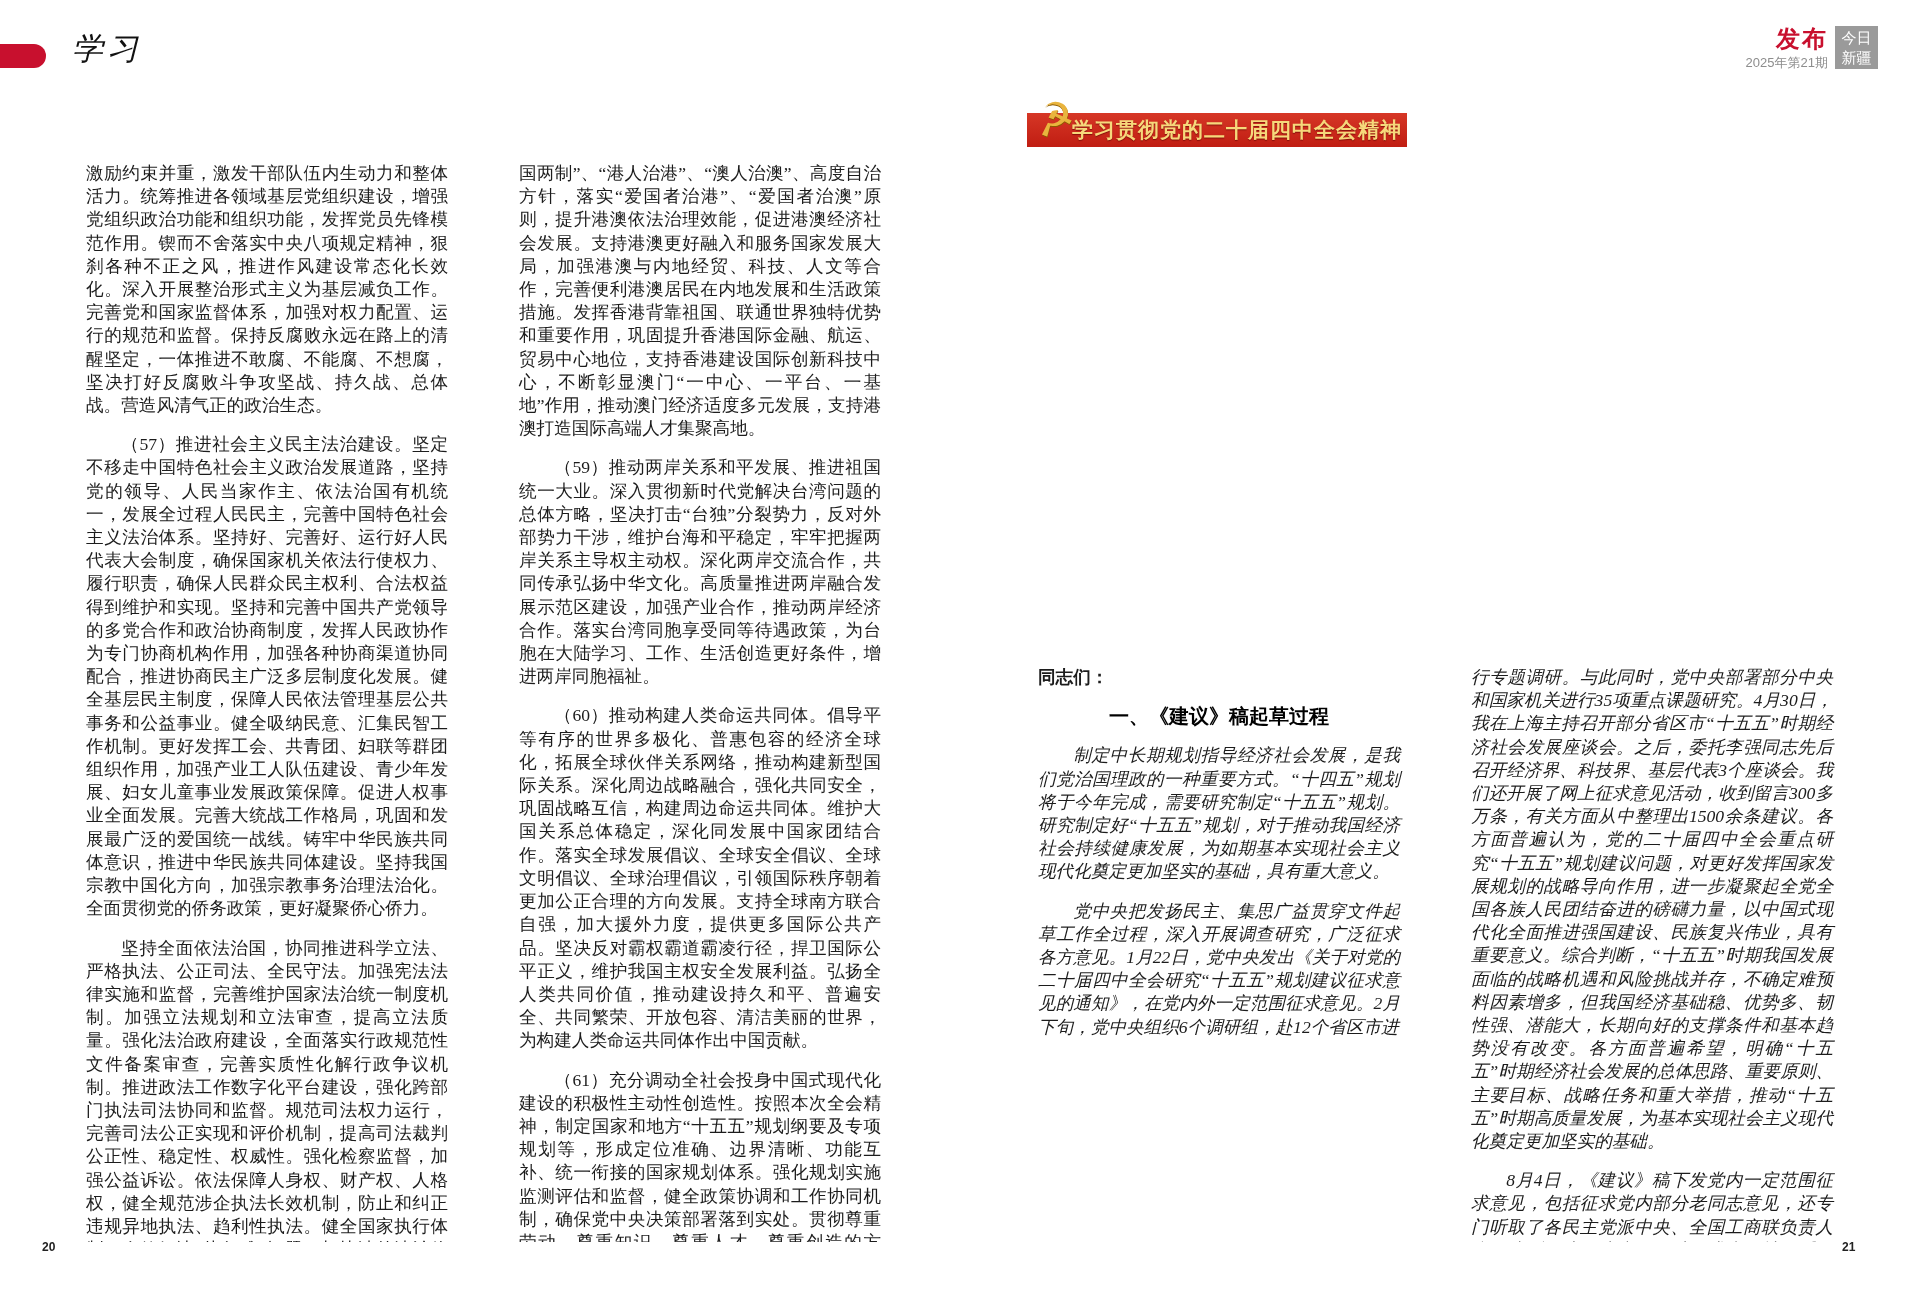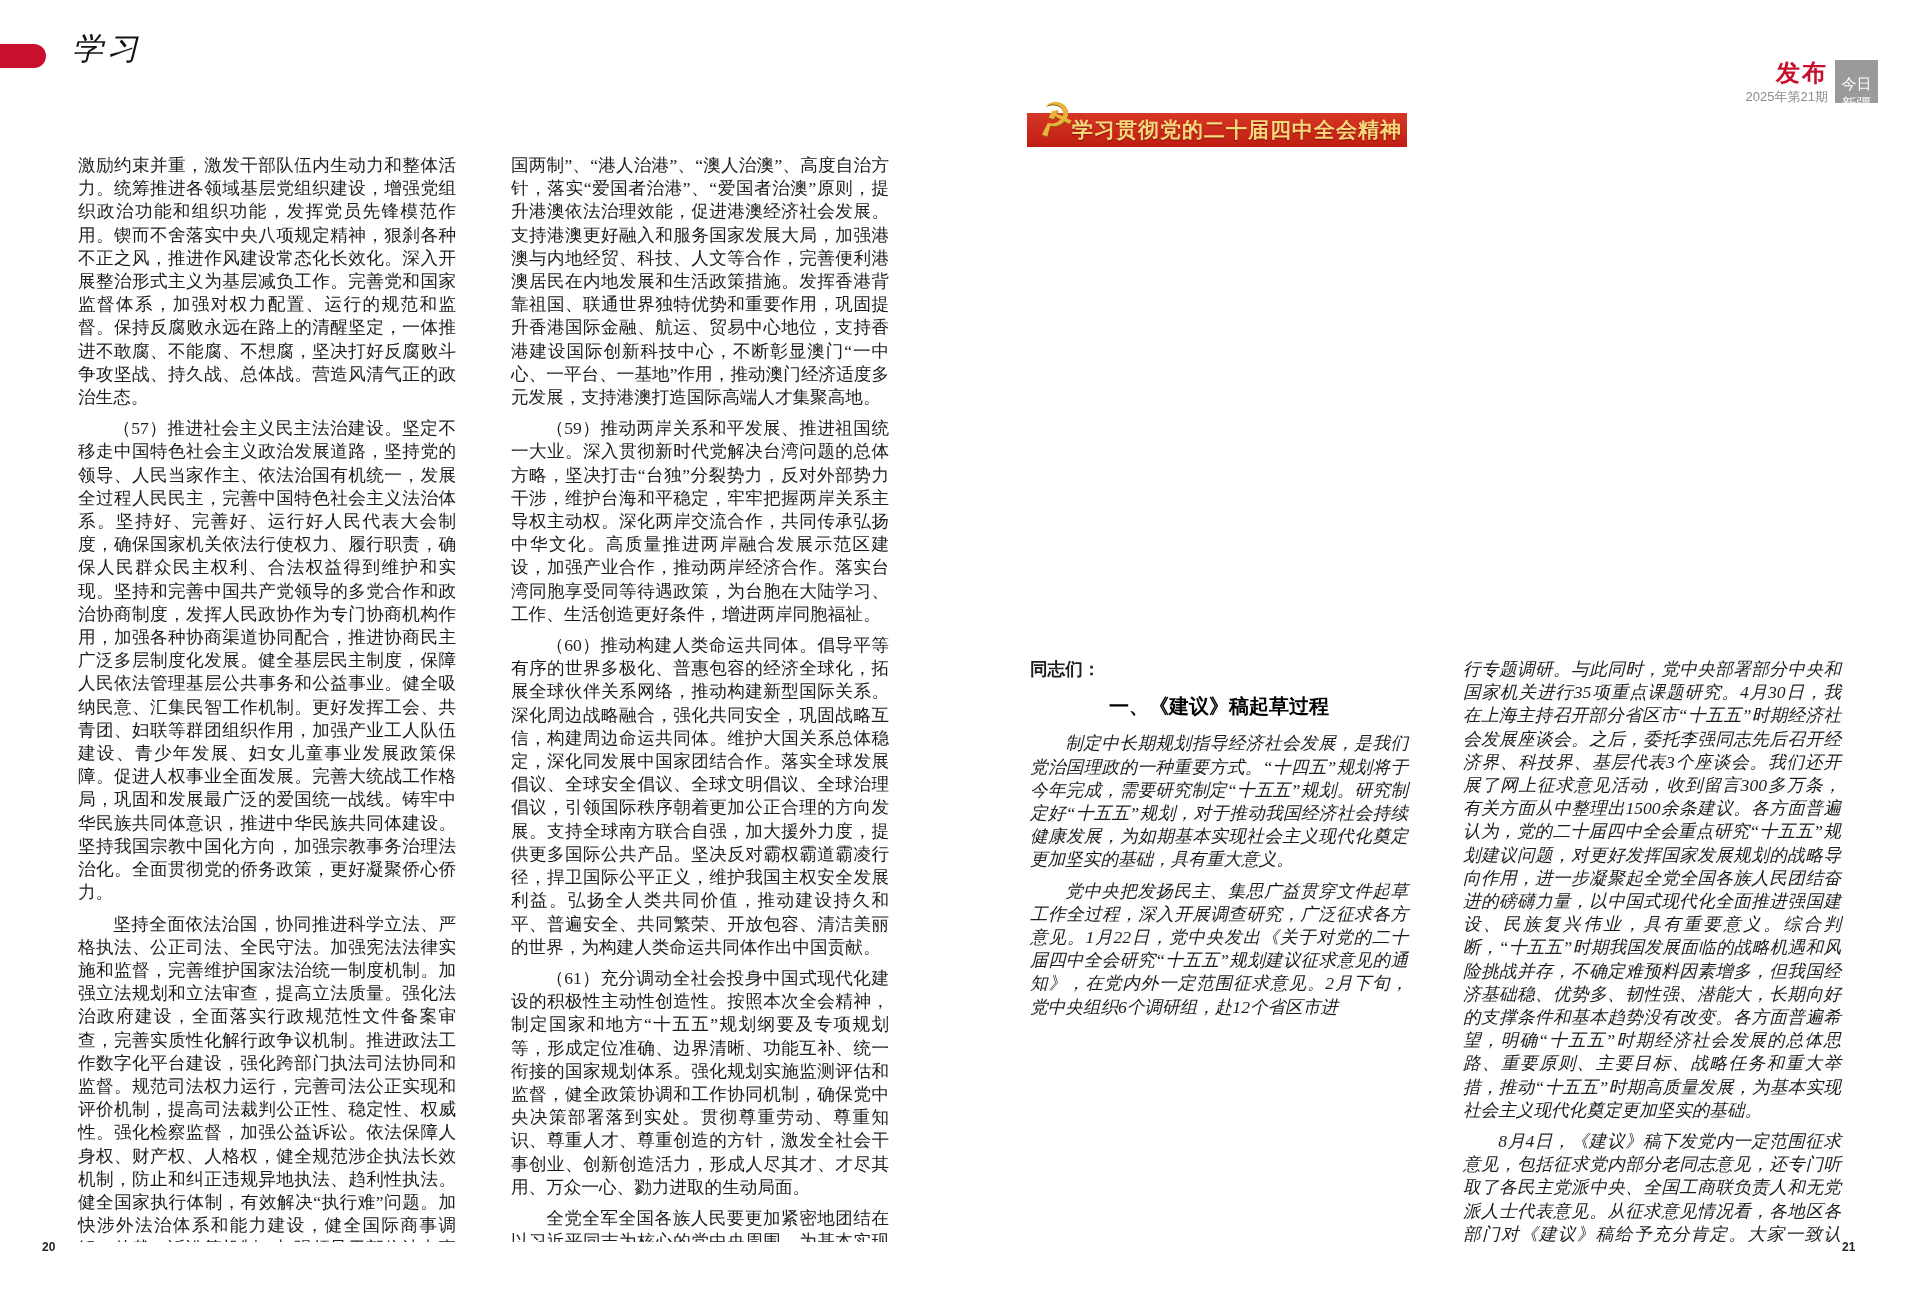--- a/index.html
+++ b/index.html
@@ -5,44 +5,44 @@
   html,body{margin:0;padding:0;background:#d9d9d9;}
   .sheet{position:relative;width:1920px;height:1307px;background:#ffffff;overflow:hidden;
          font-family:"Liberation Serif","DejaVu Serif",serif;color:#1c1c1c;}
   
   .red-pill{position:absolute;left:0;top:44px;width:46px;height:24px;background:#c8102e;
             border-radius:0 13px 13px 0;}
   .section-label{position:absolute;left:72px;top:28px;font-size:31px;font-style:italic;
                  letter-spacing:4px;color:#111;}
   
   .masthead{position:absolute;left:1700px;top:26px;width:178px;display:flex;
-            justify-content:flex-end;align-items:flex-start;gap:7px;margin-top:34px;}
+            justify-content:flex-end;align-items:flex-start;gap:7px;}
   .mh-text{text-align:right;font-family:"Liberation Sans","DejaVu Sans",sans-serif;}
   .fabu{color:#c8102e;font-weight:bold;font-size:24px;line-height:25px;letter-spacing:2px;}
   .issue{color:#8d8d8d;font-size:13px;margin-top:3px;}
   .logo-box{width:43px;height:43px;background:#9a9a9a;color:#fff;text-align:center;
-            font-size:15px;line-height:20px;padding-top:14px;box-sizing:border-box;}
+            font-size:15px;line-height:20px;padding-top:2px;box-sizing:border-box;}
   
   .banner{position:absolute;left:1027px;top:113px;width:380px;height:34px;
           background:linear-gradient(180deg,#d63726 0%,#c01d12 100%);
           display:flex;align-items:center;justify-content:center;
           font-family:"Liberation Sans","DejaVu Sans",sans-serif;font-weight:bold;
           font-size:21px;letter-spacing:1px;color:#f6d87b;
           text-shadow:0 1px 1px rgba(90,0,0,.6);padding-left:40px;box-sizing:border-box;}
   .emblem{position:absolute;left:8px;top:-16px;font-size:44px;line-height:44px;color:#e9b43e;
           transform:rotate(-14deg);text-shadow:0 1px 0 #8a5a00;}
   
   .title{position:absolute;left:1000px;top:272px;width:872px;text-align:center;
          font-family:"Liberation Sans","DejaVu Sans",sans-serif;font-weight:900;
          font-size:45px;line-height:56px;letter-spacing:1px;color:#0c0c0c;}
   .author{position:absolute;left:1000px;top:398px;width:872px;text-align:center;
           font-size:23px;font-style:italic;letter-spacing:6px;color:#111;}
   
   .col{position:absolute;width:394px;text-align:justify;font-size:17.6px;line-height:23.2px;}
-  .col p{margin:8px;text-indent:2em;}
+  .col p{margin:16px;text-indent:2em;}
   .col p.flush{text-indent:0;}
   .lcol1{left:70px;top:146px;height:1096px;overflow:hidden;}
   .lcol2{left:503px;top:146px;height:1096px;overflow:hidden;}
   .rcol{font-style:italic;}
   .rcol1{left:1022px;top:650px;height:592px;overflow:hidden;}
   .rcol2{left:1455px;top:650px;height:592px;overflow:hidden;}
   .salutation{font-style:normal;font-family:"Liberation Sans","DejaVu Sans",sans-serif;
               font-weight:bold;text-indent:0 !important;}
   .sub-heading{font-style:normal;font-family:"Liberation Sans","DejaVu Sans",sans-serif;
                font-weight:bold;text-align:center;text-indent:0 !important;

